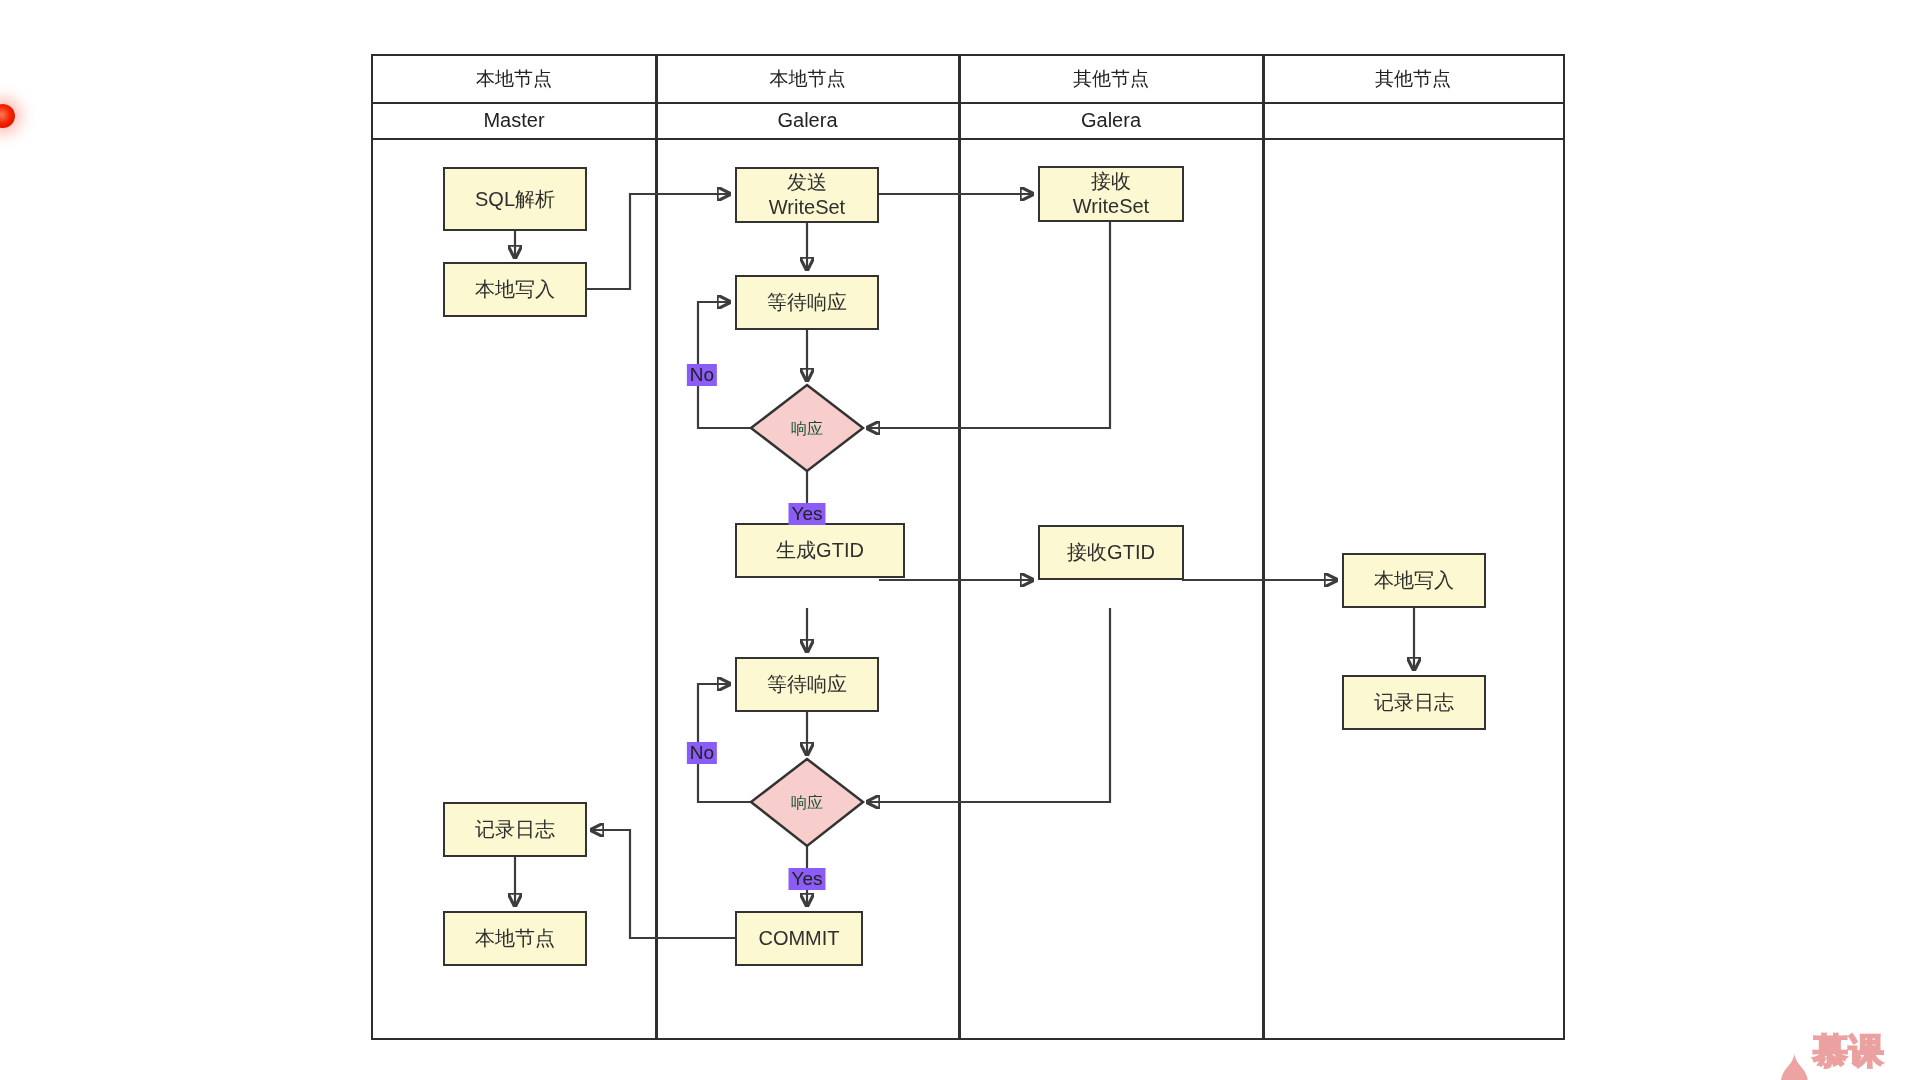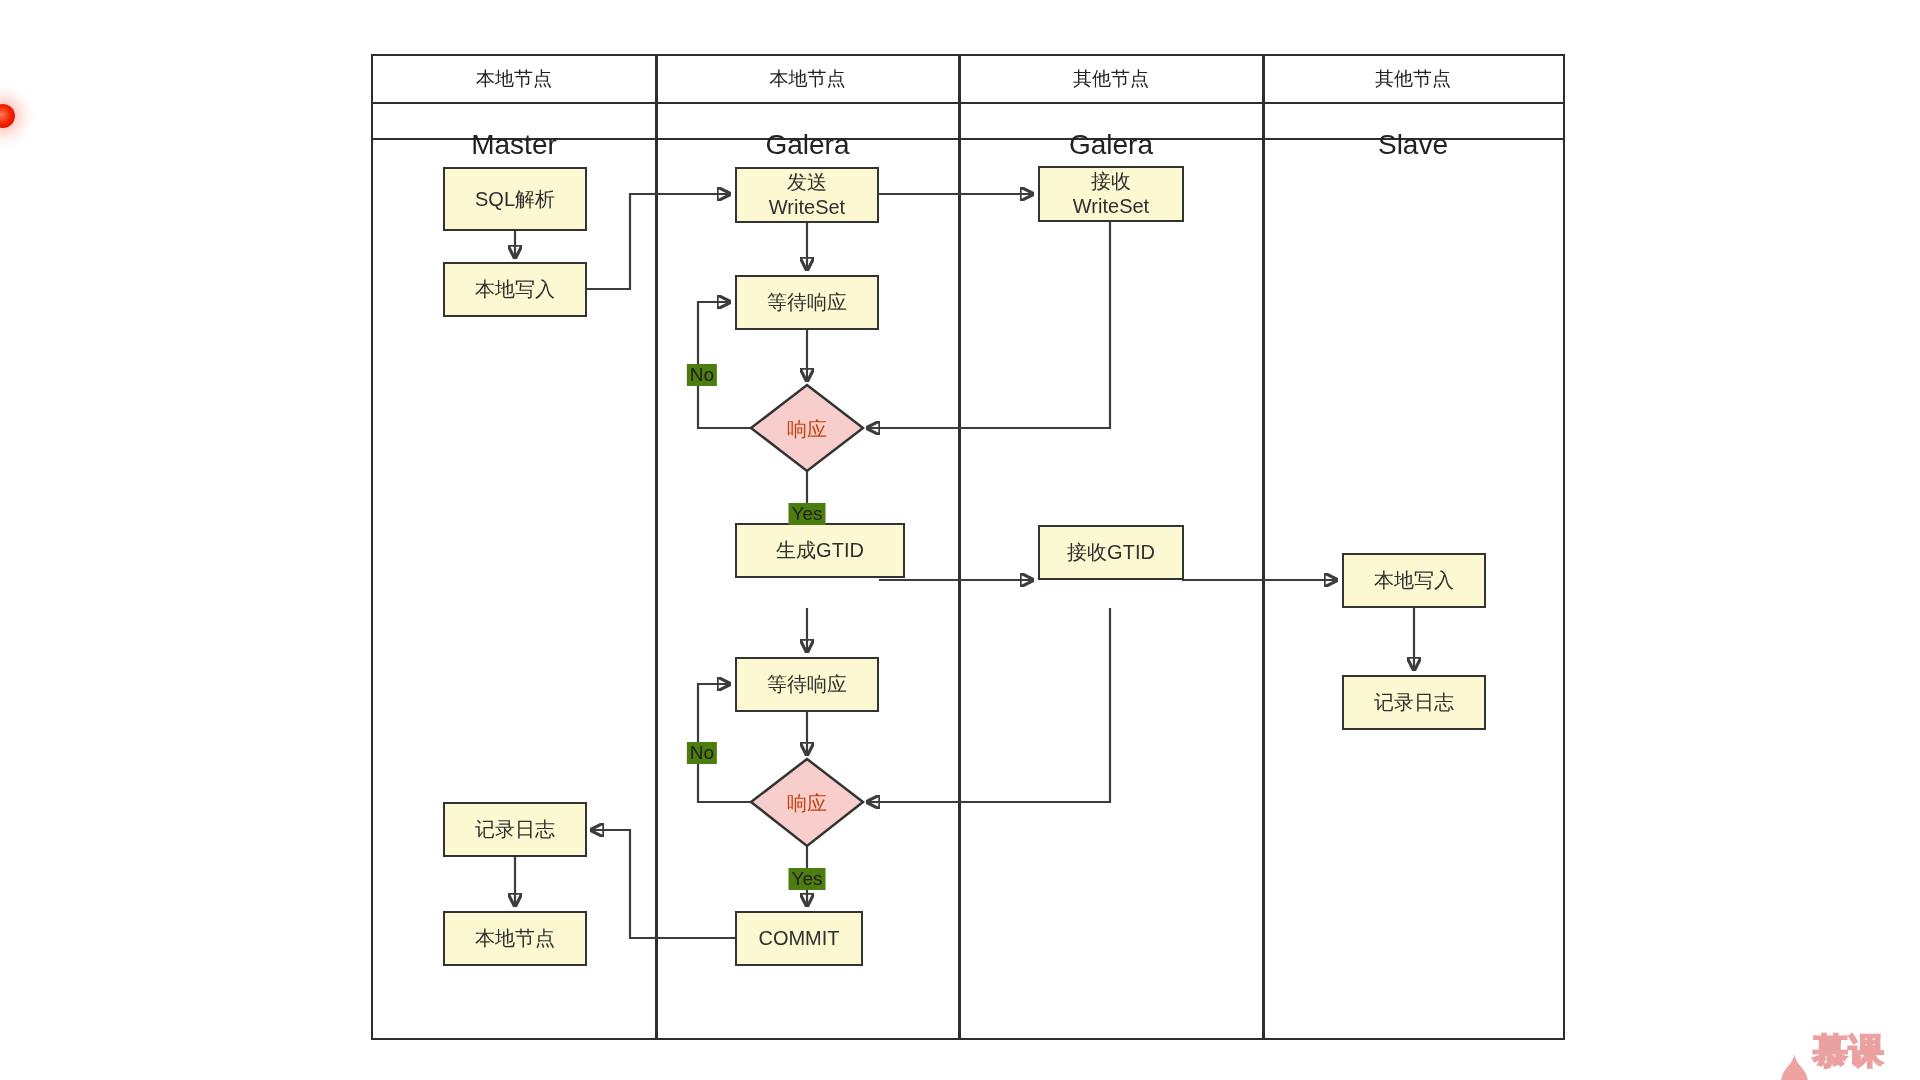--- a/index.html
+++ b/index.html
@@ -18,41 +18,41 @@
     position:absolute;left:371px;top:54px;width:1194px;height:986px;
     border:2.5px solid #2e2e2e;box-sizing:border-box;
   }
   .vdiv{position:absolute;top:0;bottom:0;width:2.5px;background:#2e2e2e;}
   .hdiv{position:absolute;left:0;right:0;height:2.5px;background:#2e2e2e;}
   .cell{
     position:absolute;display:flex;align-items:center;justify-content:center;
     color:#222222;
   }
   .cell.title{font-size:19px;}
-  .cell.subtitle{font-size:28px;margin-top:24px;}
+  .cell.subtitle{font-size:20px;}
   
   svg.edges{position:absolute;left:0;top:0;z-index:2;}
   svg.edges path{stroke:var(--line);stroke-width:2.2;fill:none;}
   svg.edges polygon.decision-shape{fill:var(--decision-fill);stroke:var(--border);stroke-width:2.5;}
   
   .node{
     position:absolute;box-sizing:border-box;z-index:3;
     border:2.5px solid var(--border);background:var(--process-fill);
     display:flex;align-items:center;justify-content:center;
     font-size:20px;line-height:25px;color:#2f2f2f;text-align:center;
   }
   .node span{white-space:pre-line;}
   
   .dlabel{
     position:absolute;z-index:4;transform:translate(-50%,-50%);
-    font-size:20px;color:#c2410c;
+    font-size:16px;color:#14532d;
   }
   .elabel{
     position:absolute;z-index:4;transform:translate(-50%,-50%);
-    font-size:19px;color:#222222;background:#4d7c0f;padding:0 3px;
+    font-size:19px;color:#222222;background:#8b5cf6;padding:0 3px;
   }
   
   .rec-dot{
     position:absolute;left:-9px;top:104px;width:24px;height:24px;border-radius:50%;
     background:radial-gradient(circle at 45% 45%, #ff7a5a 0%, #f52500 45%, #df1400 75%);
     box-shadow:0 0 16px 5px rgba(255,70,40,0.40);z-index:5;
   }
   
   .watermark{
     position:absolute;left:1779px;top:1028px;z-index:5;
@@ -76,21 +76,20 @@
     <div class="hdiv" style="top:81.5px"></div>
 
     <div class="cell title" style="left:0;width:282px;top:0;height:45px">本地节点</div>
     <div class="cell title" style="left:284px;width:301px;top:0;height:45px">本地节点</div>
     <div class="cell title" style="left:587px;width:302px;top:0;height:45px">其他节点</div>
     <div class="cell title" style="left:891px;width:298px;top:0;height:45px">其他节点</div>
 
     <div class="cell subtitle" style="left:0;width:282px;top:48px;height:33px">Master</div>
     <div class="cell subtitle" style="left:284px;width:301px;top:48px;height:33px">Galera</div>
     <div class="cell subtitle" style="left:587px;width:302px;top:48px;height:33px">Galera</div>
-    <div class="cell subtitle" style="left:891px;width:298px;top:48px;height:33px">Slave</div>
   </div>
 
   <svg class="edges" width="1920" height="1080" viewBox="0 0 1920 1080">
     <defs>
       <marker id="arr" viewBox="0 0 10 10" refX="9" refY="5" markerWidth="6.5" markerHeight="6.5" orient="auto-start-reverse">
         <path d="M0,0 L10,5 L0,10 z" fill="#3c3c3c" stroke="none"></path>
       </marker>
     </defs>
     <path d="M515,222 V258" marker-end="url(#arr)"></path>
     <path d="M586,289 H630 V194 H730" marker-end="url(#arr)"></path>

